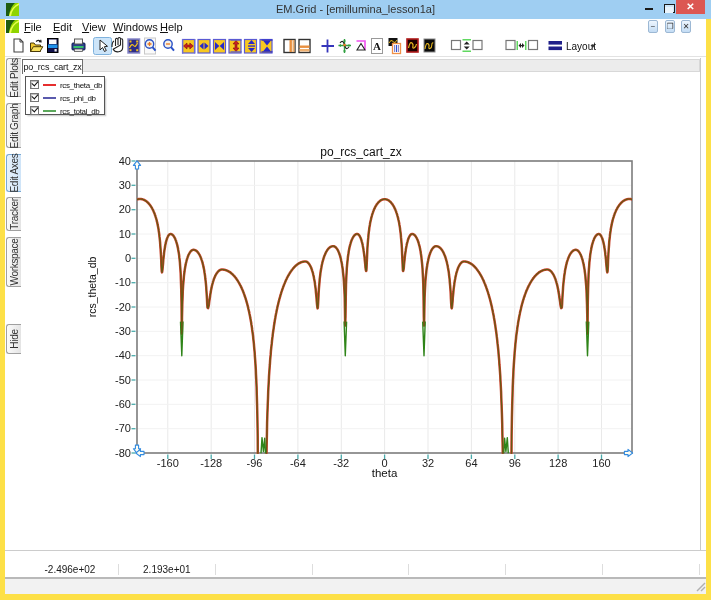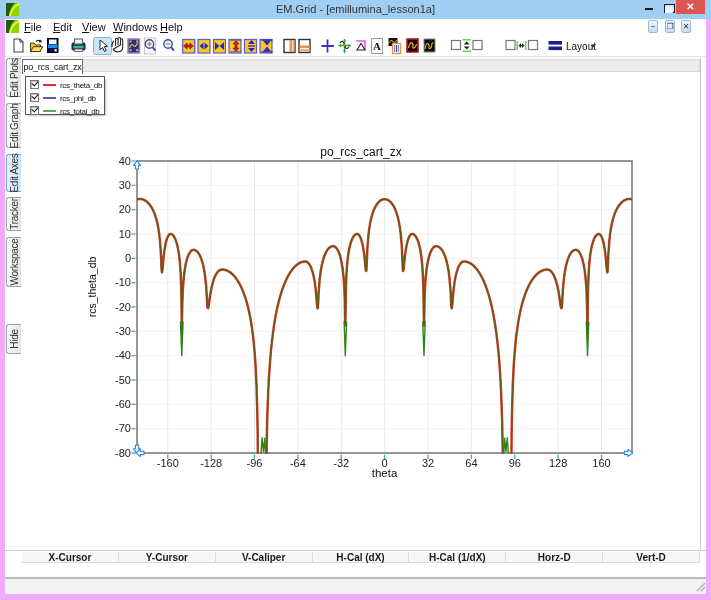--- a/index.html
+++ b/index.html
@@ -1,16 +1,16 @@
 <!DOCTYPE html>
 <html><head><meta charset="utf-8">
 <style>
 *{margin:0;padding:0;box-sizing:border-box}
 html,body{width:711px;height:600px;overflow:hidden;font-family:"Liberation Sans",sans-serif;background:#fff}
-#win{position:absolute;left:0;top:0;width:711px;height:600px;background:#f0abfc}
+#win{position:absolute;left:0;top:0;width:711px;height:600px;background:#fde047}
 #client{position:absolute;left:5px;top:19px;width:701px;height:575px;background:#fff}
 
 #titlebar{position:absolute;left:0;top:0;width:711px;height:19px;background:#9fcef2;font-size:11px;color:#333}
 #titletext{position:absolute;left:0;top:3px;width:711px;text-align:center}
 #appicon{position:absolute;left:6px;top:3px;width:13px;height:13px}
 #minbtn{position:absolute;left:645px;top:8px;width:8px;height:2px;background:#1a1a1a}
 #maxbtn{position:absolute;left:664px;top:4px;width:11px;height:9px;border:1.5px solid #1a1a1a;background:#cfe5f7}
 #maxbtn div{position:absolute;left:0;top:2px;width:8px;height:6px;background:#eaf4fc}
 #closebtn{position:absolute;left:676px;top:0;width:29px;height:14px;background:#dc5753;color:#fff;text-align:center;font-size:10px;line-height:14px;font-weight:bold}
 
@@ -185,28 +185,28 @@
   <div class="stab" style="top:179px;height:50px">
           <span>Workspace</span>
         </div>
   <div class="stab" style="top:266px;height:30px">
           <span>Hide</span>
         </div>
   <div id="tabstrip"></div>
   <div id="tab1">po_rcs_cart_zx</div>
  </div>
  <div id="statusarea">
-  <div class="srow" id="shead">
-          <div class="scell" style="left:0.0px;width:96.9px">X-Cursor</div>
-          <div class="scell" style="left:96.9px;width:96.9px">Y-Cursor</div>
-          <div class="scell" style="left:193.7px;width:96.9px">V-Caliper</div>
-          <div class="scell" style="left:290.6px;width:96.9px">H-Cal (dX)</div>
-          <div class="scell" style="left:387.4px;width:96.9px">H-Cal (1/dX)</div>
-          <div class="scell" style="left:484.3px;width:96.9px">Horz-D</div>
-          <div class="scell" style="left:581.1px;width:96.9px">Vert-D</div>
+  <div class="srow" id="sval">
+          <div class="scell" style="left:0.0px;width:96.9px">-2.496e+02</div>
+          <div class="scell" style="left:96.9px;width:96.9px">2.193e+01</div>
+          <div class="scell" style="left:193.7px;width:96.9px"></div>
+          <div class="scell" style="left:290.6px;width:96.9px"></div>
+          <div class="scell" style="left:387.4px;width:96.9px"></div>
+          <div class="scell" style="left:484.3px;width:96.9px"></div>
+          <div class="scell" style="left:581.1px;width:96.9px"></div>
         </div>
  </div>
  <div id="sbottom"></div>
  <div id="sgrip"></div>
 </div>
 <svg width="711" height="600" viewBox="0 0 711 600" style="position:absolute;left:0;top:0;z-index:4" font-family="Liberation Sans, sans-serif">
 <defs>
         <clipPath id="pc">
           <rect x="137.0" y="160.2" width="495.0" height="293.5"></rect>
         </clipPath>

